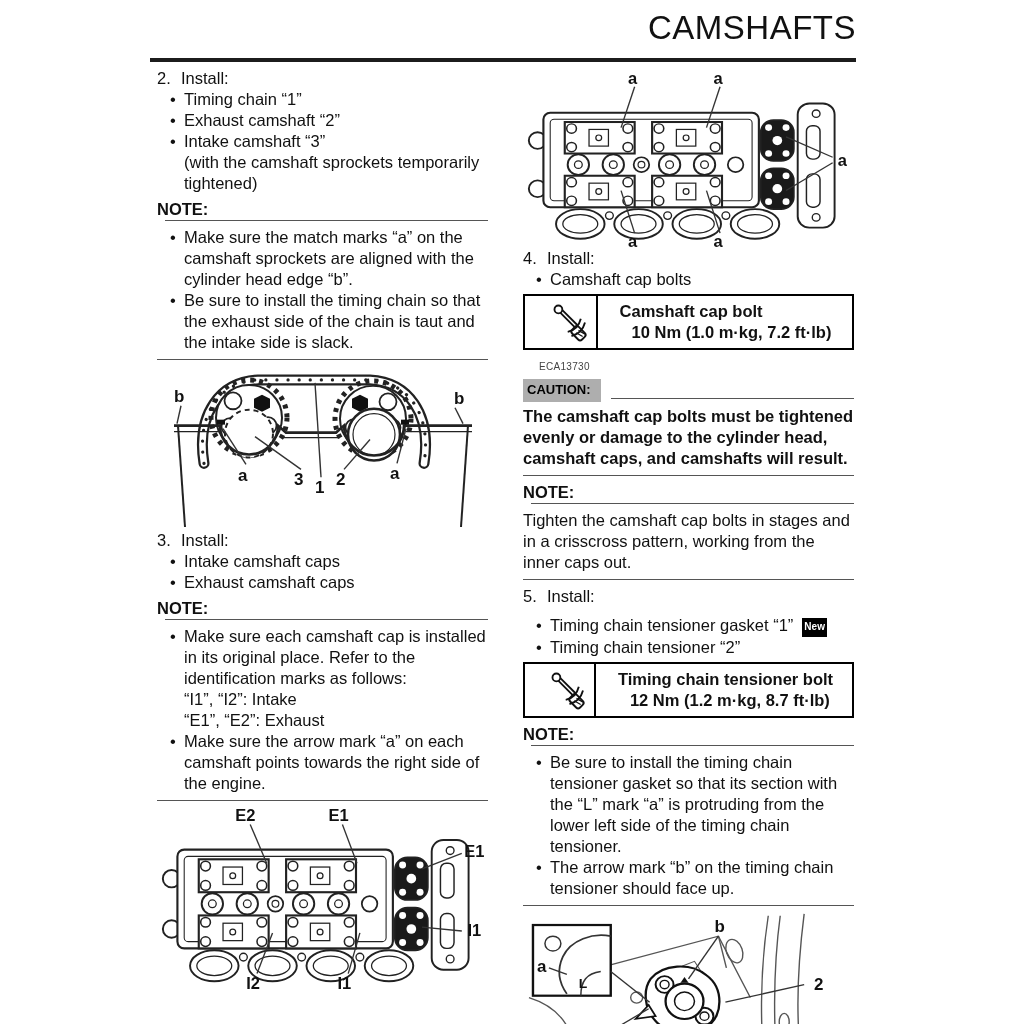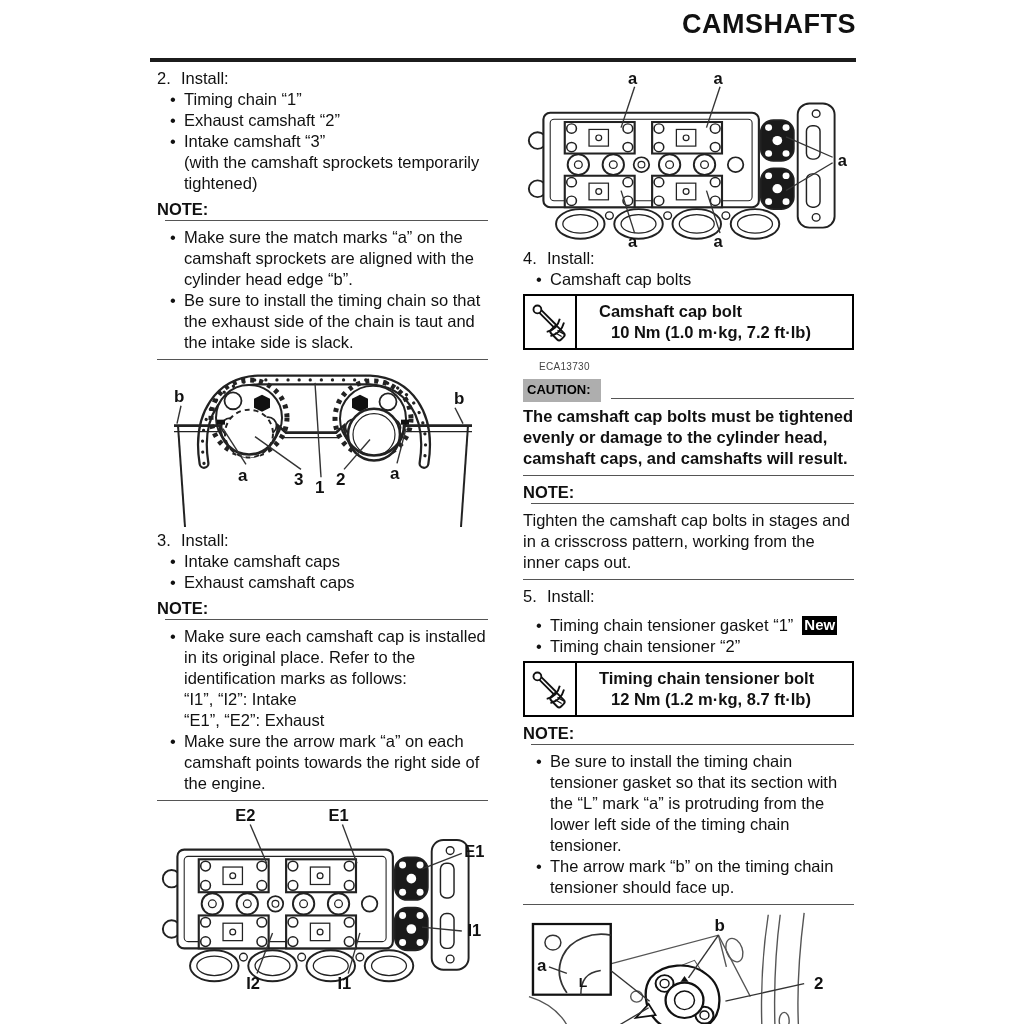--- a/index.html
+++ b/index.html
@@ -1,45 +1,45 @@
 <!DOCTYPE html>
 <html><head>
 <meta charset="utf-8">
 <style>
   html,body{margin:0;padding:0;}
   body{width:1024px;height:1024px;background:#fff;overflow:hidden;
        font-family:"Liberation Sans", sans-serif;color:#111;position:relative;}
   .page{position:absolute;inset:0;background:#fff;}
-  .page-title{position:absolute;top:9px;right:168px;font-size:27px;font-weight:bold;letter-spacing:.5px;}
+  .page-title{position:absolute;top:9px;right:168px;font-size:33px;font-weight:normal;letter-spacing:.5px;}
   .header-rule{position:absolute;top:58px;left:150px;width:706px;height:3.5px;background:#1c1c1c;}
   .col{position:absolute;width:331px;font-size:16.5px;line-height:21px;}
   .col-left{left:157px;top:68px;}
   .col-right{left:523px;top:72px;}
   .step{margin-bottom:4px;}
   .step-head{display:flex;}
   .step-num{width:24px;flex:none;}
   .bullet{display:flex;padding-left:13px;}
   .bullet .dot{width:14px;flex:none;}
   .paren{padding-left:27px;}
   .sub{padding-left:27px;}
   .note-row{display:flex;font-weight:bold;margin:5px 0 2px;flex-direction:column;}
   .note-rule{flex:1;border-bottom:1.6px solid #555;margin:0 0 4px 8px;}
   .divider{border-top:1.6px solid #555;margin:6px 0;}
   .fig{display:block;margin:0 auto;}
   .fig-wrap{text-align:center;}
-  .torque-box{display:flex;border:2.6px solid #000;align-items:stretch;margin:4px 0 6px;}
+  .torque-box{display:flex;border:2.6px solid #000;align-items:stretch;margin:4px 0 6px;justify-content:center;}
   .torque-icon-cell{width:50px;flex:none;border-right:2.6px solid #000;display:flex;align-items:center;justify-content:center;}
   .torque-text{padding:5px 0 5px 22px;font-weight:bold;}
   .torque-spec{padding-left:12px;}
   .eca{font-size:10px;color:#444;letter-spacing:.3px;margin:2px 16px 1px;}
   .caution-row{display:flex;margin:2px 0 4px;}
   .caution-label{background:#aeaeae;color:#000;font-weight:bold;font-size:13px;padding:0 10px 2px 4px;}
   .caution-rule{flex:1;border-bottom:1.6px solid #555;margin:0 0 3px 10px;}
   .caution-text{font-weight:bold;}
-  .new-badge{display:inline-block;background:#000;color:#fff;font-weight:bold;font-size:15px;line-height:18px;padding:0 2px 1px;margin-left:9px;vertical-align:1px;}
+  .new-badge{display:inline-block;background:#000;color:#fff;font-weight:bold;font-size:10px;line-height:18px;padding:0 2px 1px;margin-left:9px;vertical-align:1px;}
   .gap8{height:8px;}
   svg text{font-family:"Liberation Sans", sans-serif;font-weight:bold;fill:#111;}
   .lead{stroke:#333;stroke-width:1.4;fill:none;}
 </style>
 </head>
 <body>
 
 <div class="page">
   <div class="page-title">CAMSHAFTS</div>
   <div class="header-rule"></div>

